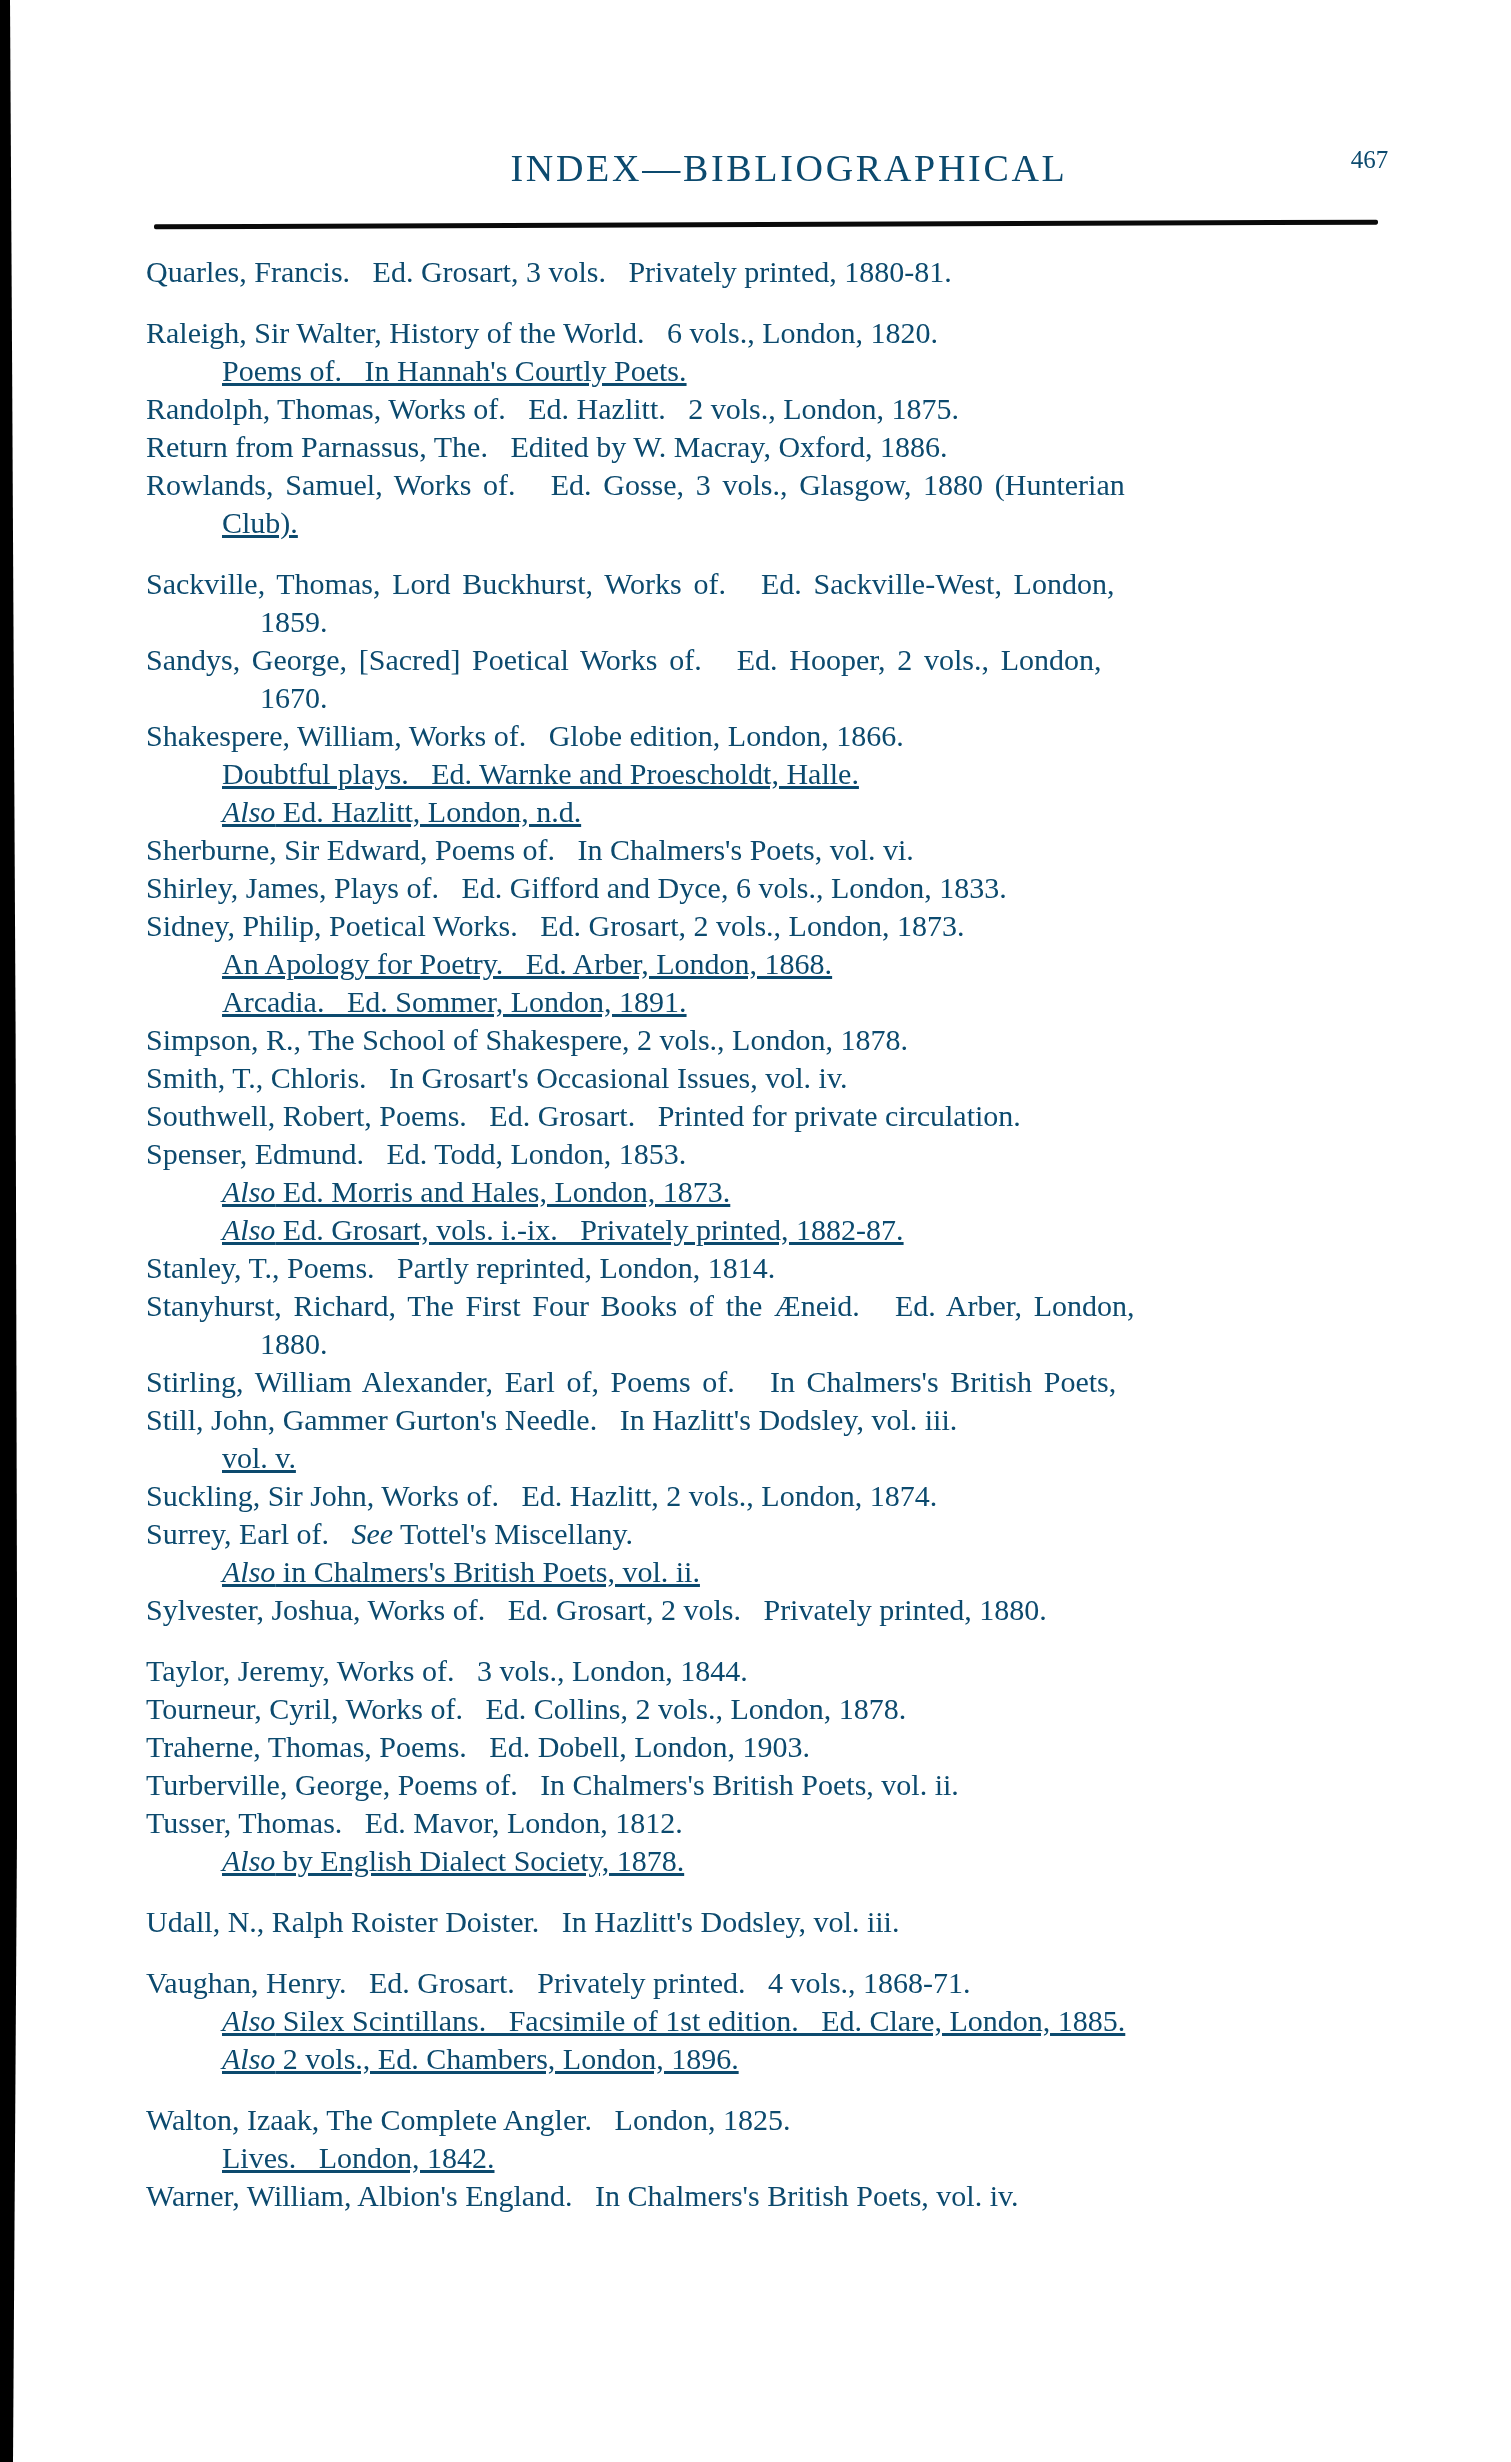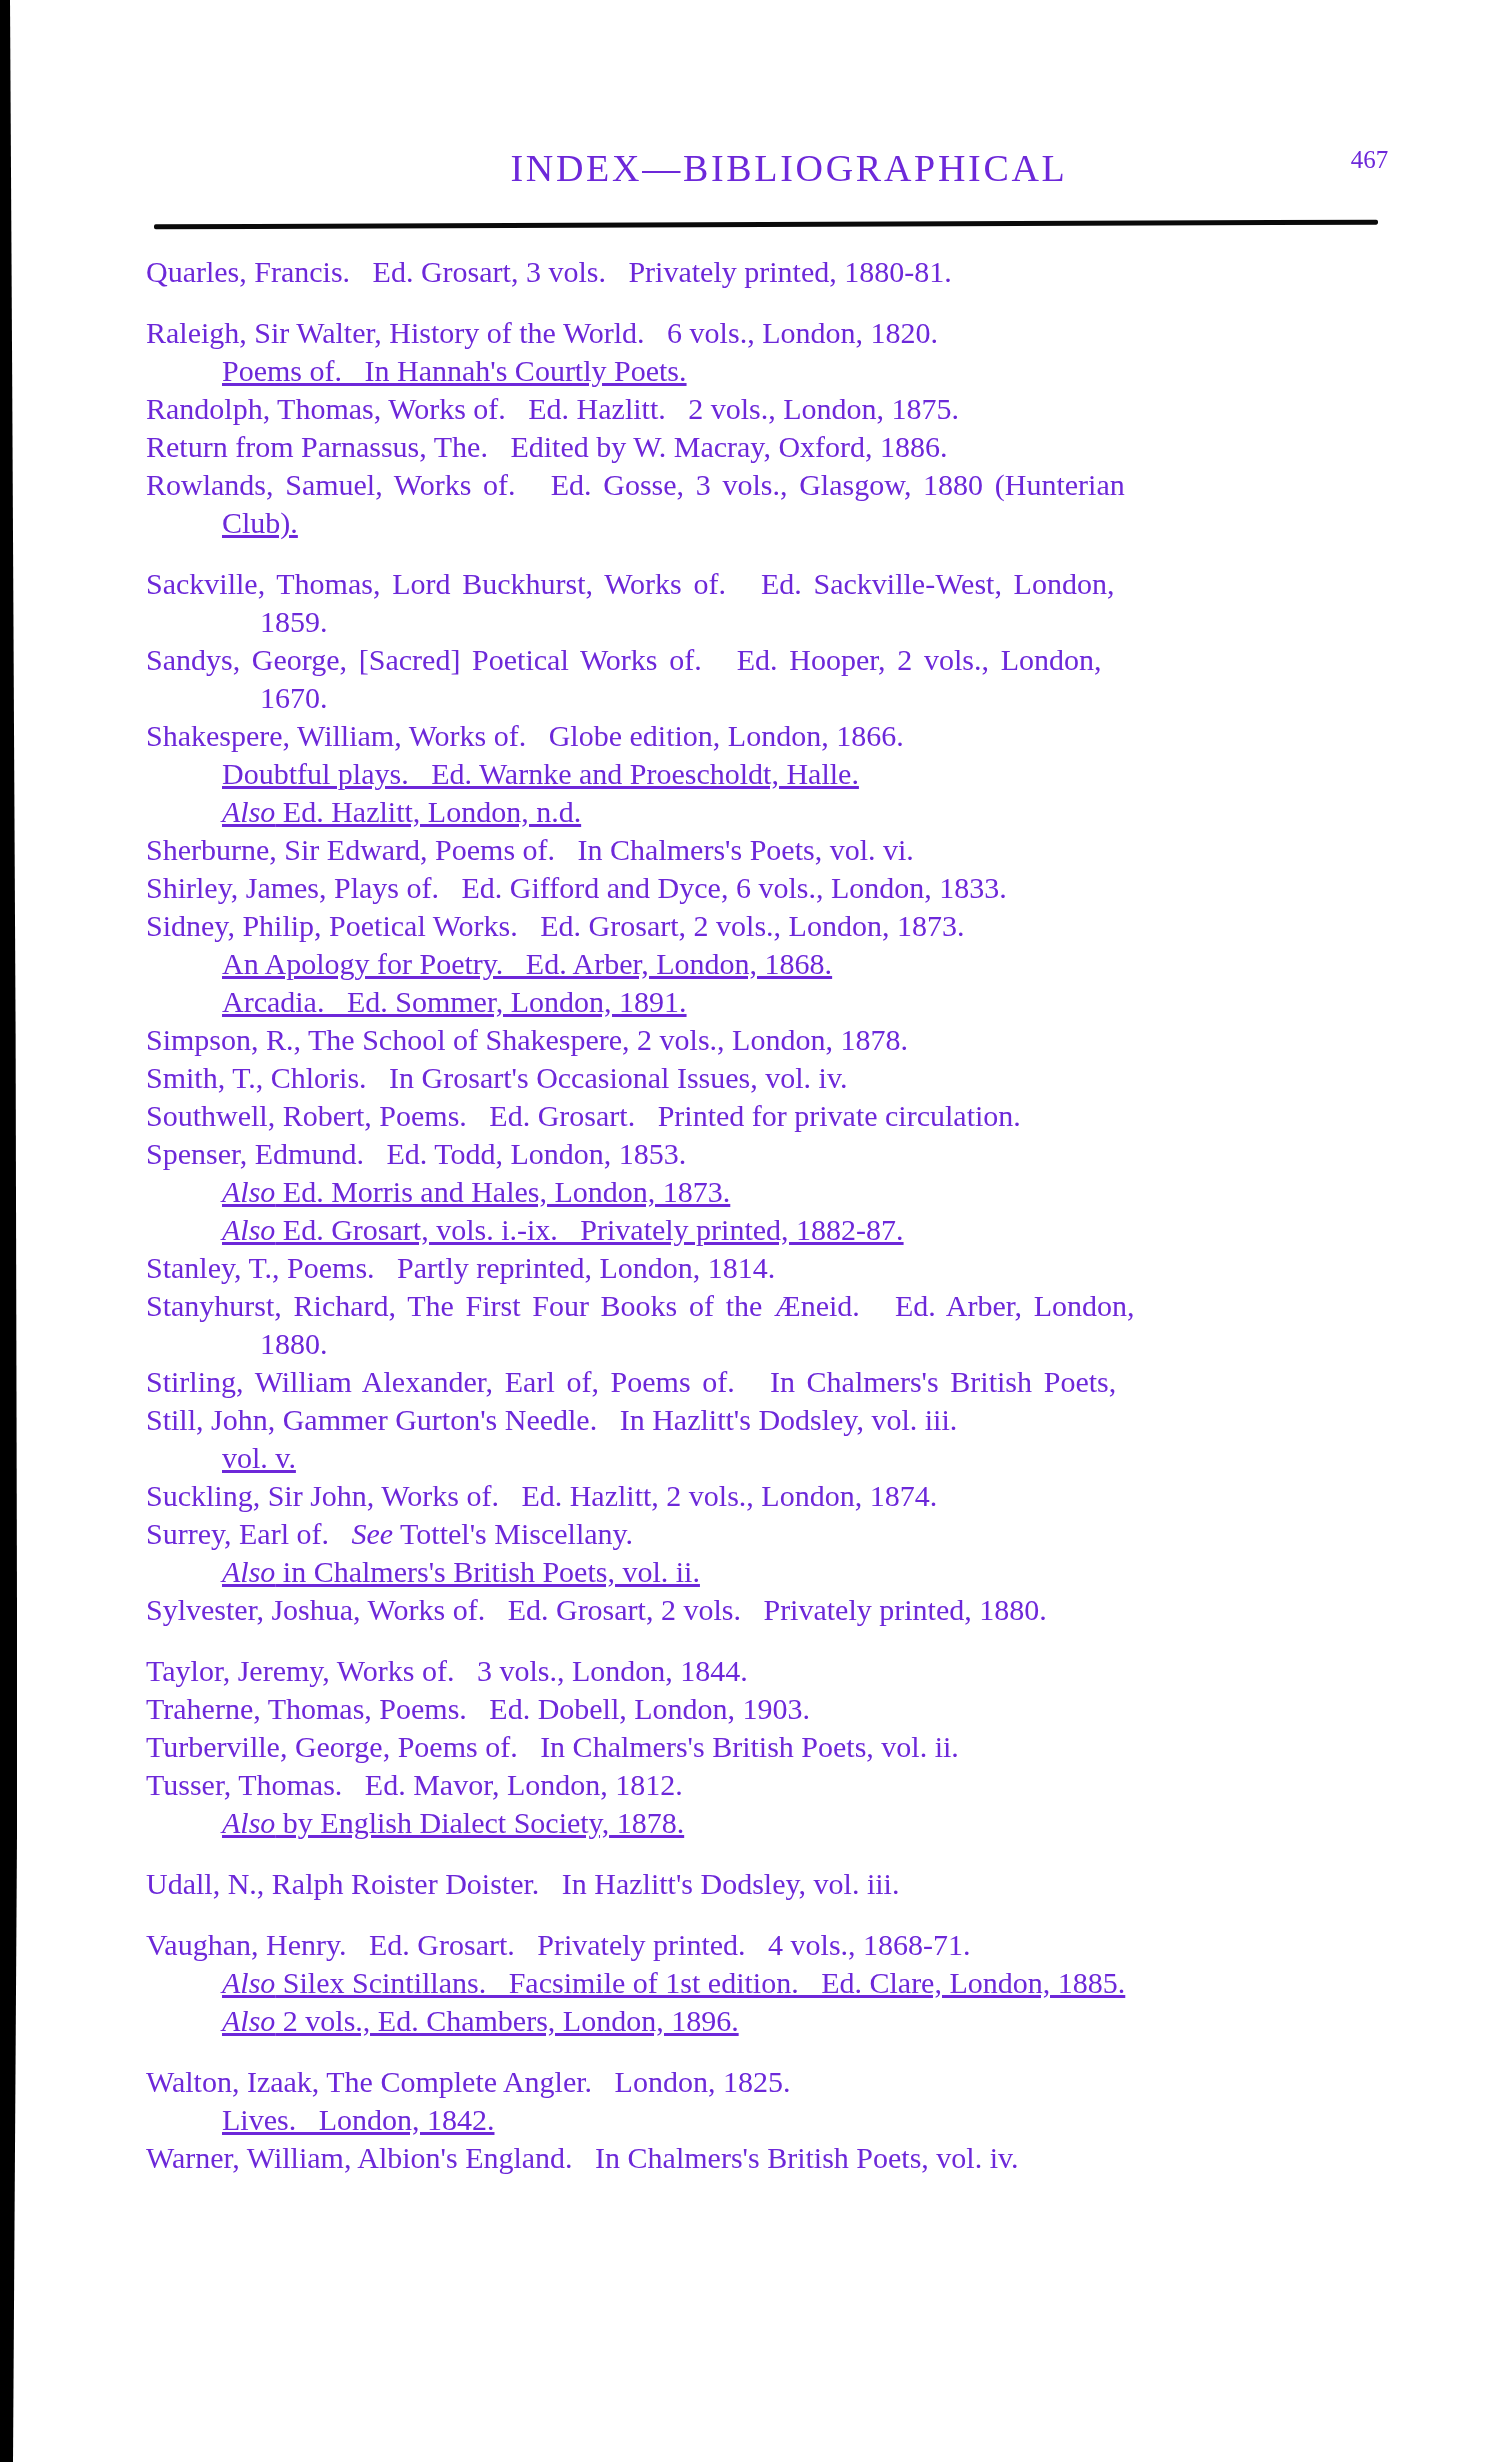--- a/index.html
+++ b/index.html
@@ -2,21 +2,21 @@
 <html style="font-size:14.6px"><head>
 <meta charset="utf-8">
 <style>
   html,body{margin:0;padding:0;background:#777;}
   .page{
     position:relative;
     width:1512px;height:2462px;
     background:#ffffff;
     overflow:hidden;
     font-family:"Liberation Serif", serif;
-    color:#6d28d9;
+    color:#0c4a6e;
   }
   
   .edge{
     position:absolute;left:0;top:0;bottom:0;width:17.4px;background:#000;
     clip-path:polygon(0 0, 10px 0, 12px 14%, 15.6px 42%, 17.4px 72%, 13px 100%, 0 100%);
   }
   .hdr{
     position:absolute;left:146px;top:146px;width:1244px;height:53px;
   }
   .title{
@@ -100,20 +100,21 @@
         <div class="line i0 w"><span class="">Stirling, William Alexander, Earl of, Poems of.   In Chalmers's British Poets,</span></div>
         <div class="line i0"><span class="">Still, John, Gammer Gurton's Needle.   In Hazlitt's Dodsley, vol. iii.</span></div>
         <div class="line i1"><span class="">vol. v.</span></div>
         <div class="line i0"><span class="">Suckling, Sir John, Works of.   Ed. Hazlitt, 2 vols., London, 1874.</span></div>
         <div class="line i0"><span class="">Surrey, Earl of.   </span><span class="it">See</span><span class=""> Tottel's Miscellany.</span></div>
         <div class="line i1"><span class="it">Also</span><span class=""> in Chalmers's British Poets, vol. ii.</span></div>
         <div class="line i0"><span class="">Sylvester, Joshua, Works of.   Ed. Grosart, 2 vols.   Privately printed, 1880.</span></div>
       </div>
       <div class="group">
         <div class="line i0"><span class="">Taylor, Jeremy, Works of.   3 vols., London, 1844.</span></div>
+        <div class="line i0"><span class="">Tourneur, Cyril, Works of.   Ed. Collins, 2 vols., London, 1878.</span></div>
         <div class="line i0"><span class="">Traherne, Thomas, Poems.   Ed. Dobell, London, 1903.</span></div>
         <div class="line i0"><span class="">Turberville, George, Poems of.   In Chalmers's British Poets, vol. ii.</span></div>
         <div class="line i0"><span class="">Tusser, Thomas.   Ed. Mavor, London, 1812.</span></div>
         <div class="line i1"><span class="it">Also</span><span class=""> by English Dialect Society, 1878.</span></div>
       </div>
       <div class="group">
         <div class="line i0"><span class="">Udall, N., Ralph Roister Doister.   In Hazlitt's Dodsley, vol. iii.</span></div>
       </div>
       <div class="group">
         <div class="line i0"><span class="">Vaughan, Henry.   Ed. Grosart.   Privately printed.   4 vols., 1868-71.</span></div>

